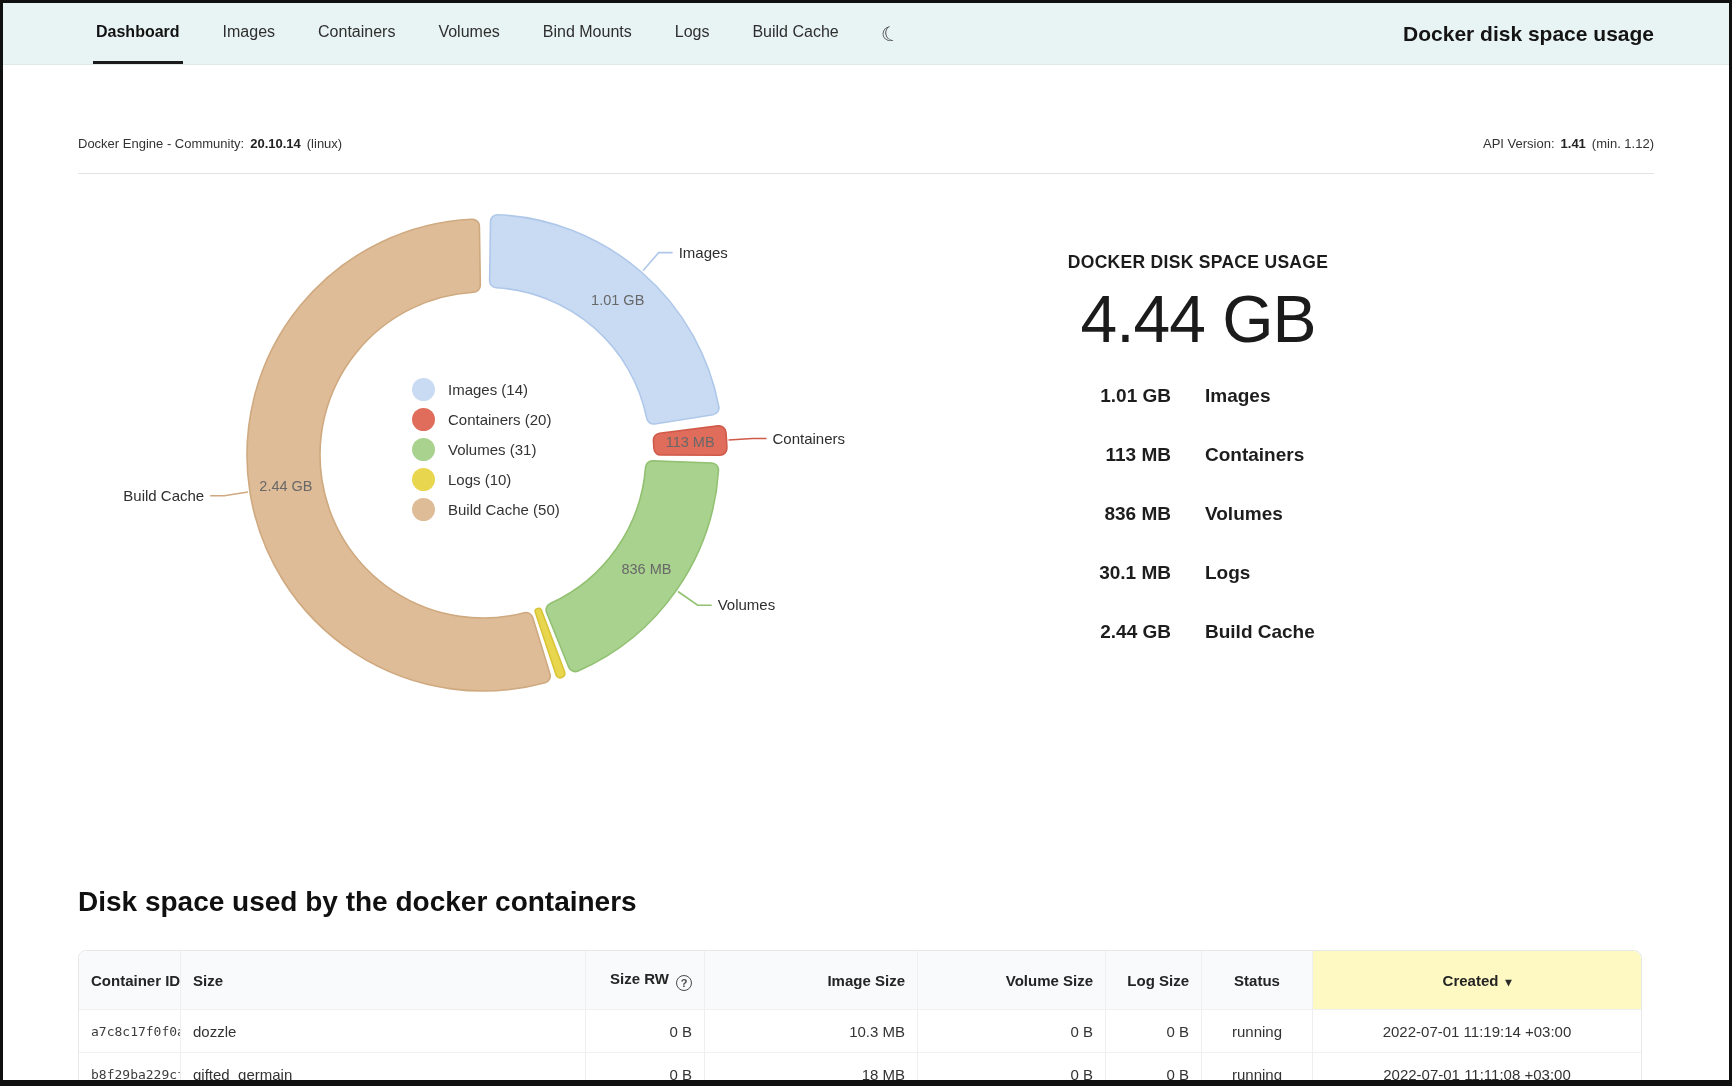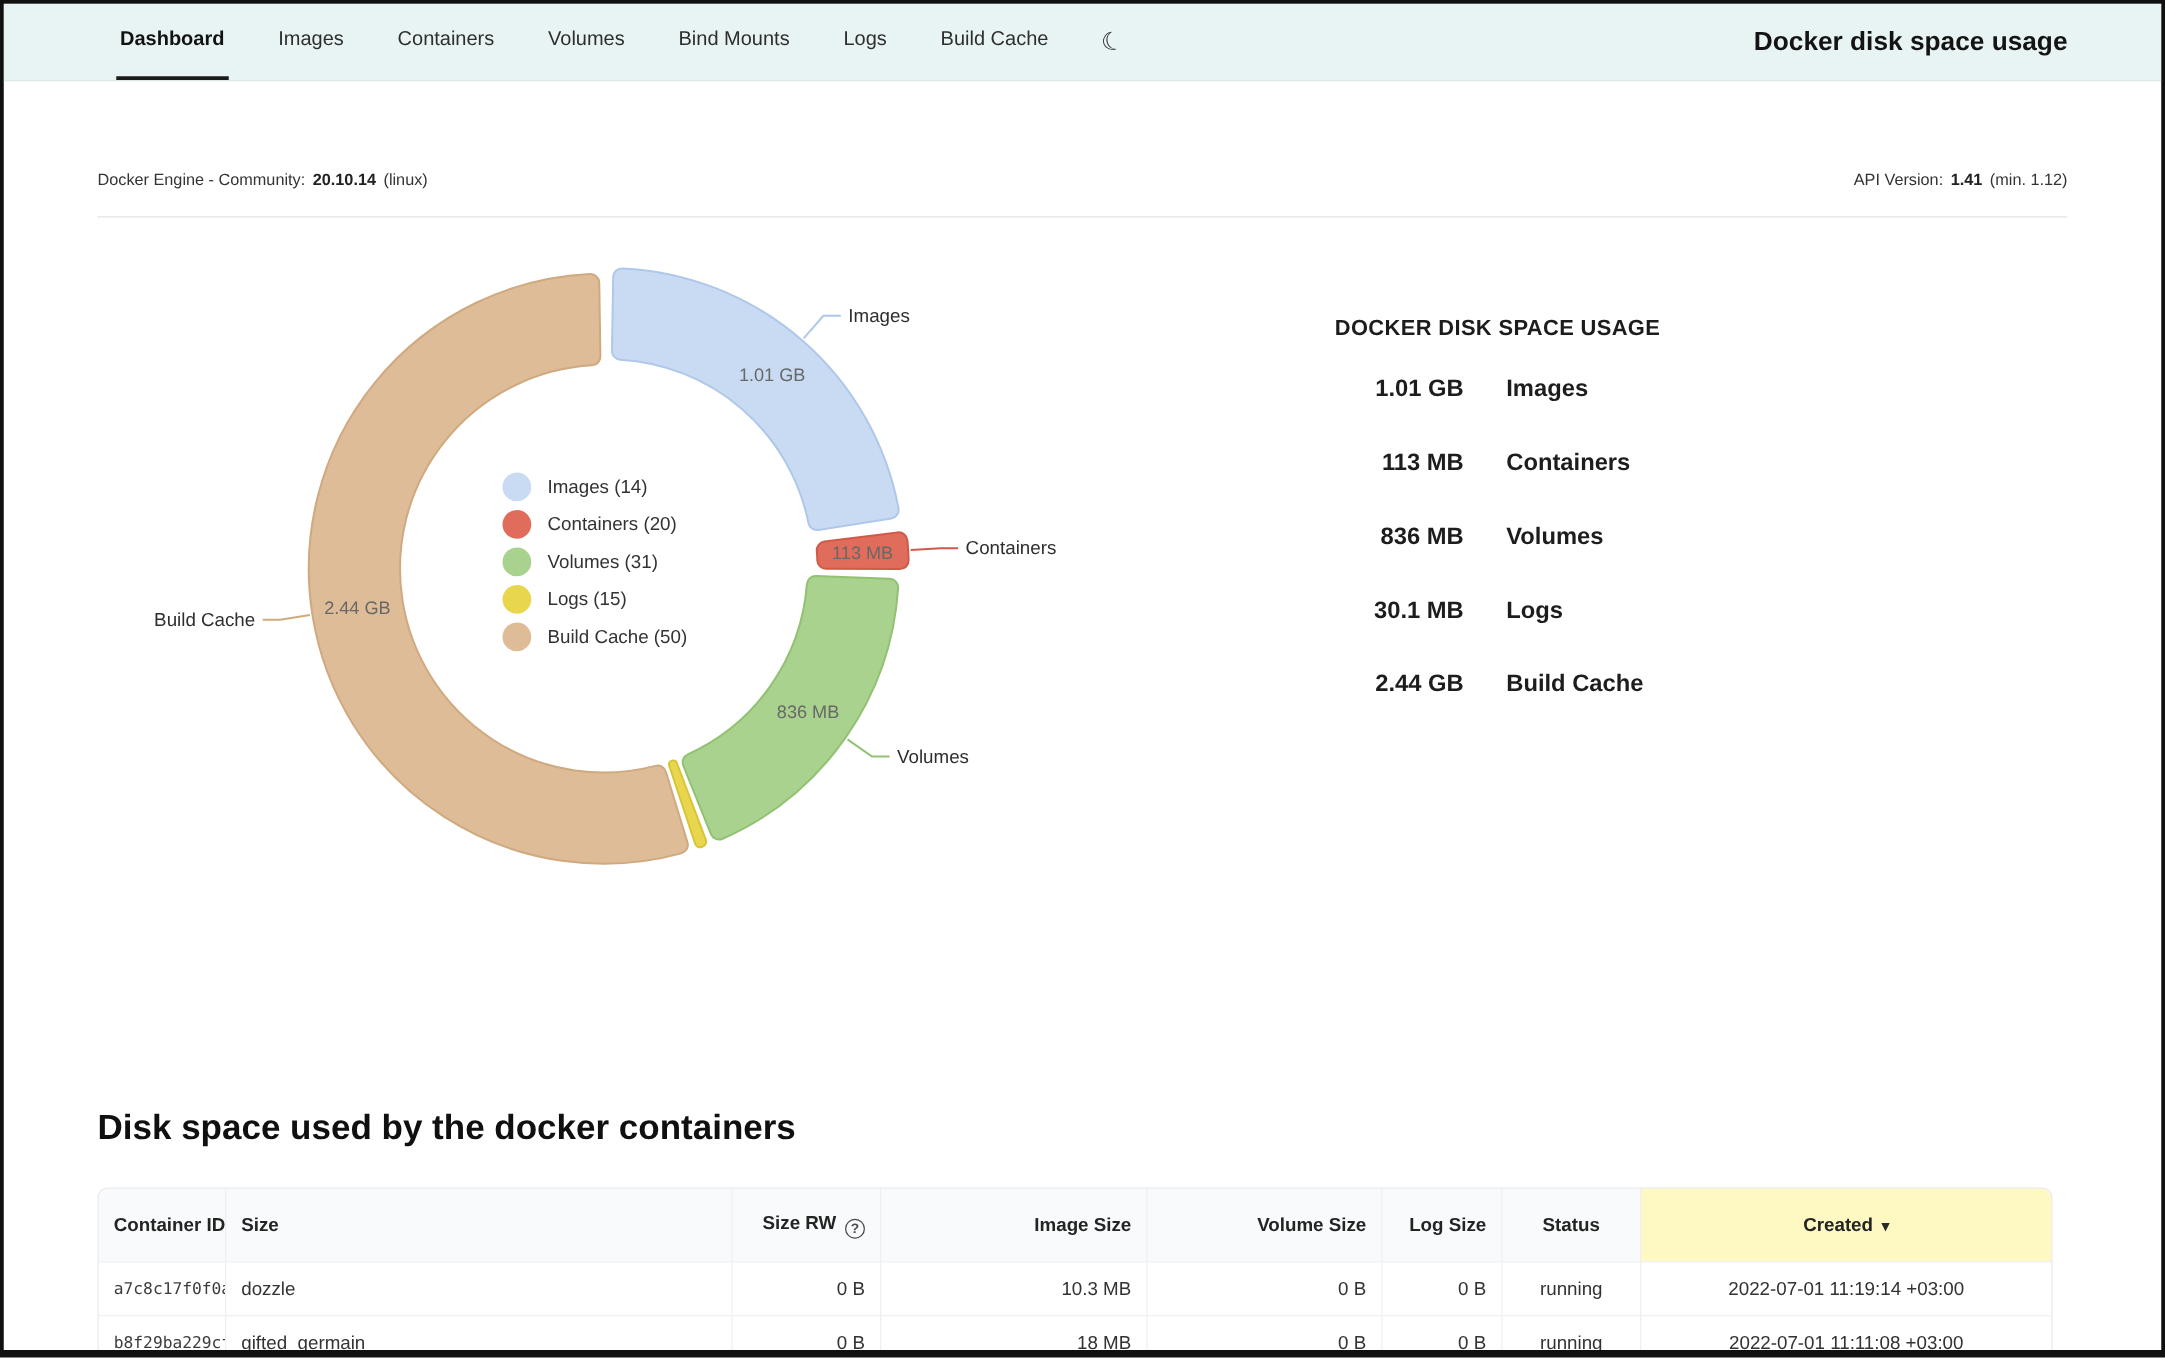--- a/index.html
+++ b/index.html
@@ -36,21 +36,21 @@
     margin: 0 75px; padding-top: 71px;
     font-size: 13px; color: #333;
   }
   .engine-row b { color: #222; }
   .sp { display: inline-block; width: 6px; }
   .rule { border: 0; border-top: 1px solid #e3e3e3; margin: 22px 75px 0; }
   
   .chart-section { display: flex; margin: 0 75px; height: 612px; }
   .donut-wrap { position: relative; width: 925px; height: 612px; flex: none; }
   .donut-wrap svg { position: absolute; inset: 0; }
-  .legend { position: absolute; left: 324px; top: 200px; }
+  .legend { position: absolute; left: 334px; top: 200px; }
   .legend-item { display: flex; align-items: center; height: 30px; cursor: pointer; }
   .legend-dot { width: 23px; height: 23px; border-radius: 50%; margin-right: 13px; flex: none; }
   .legend-label { font-size: 15px; color: #333; white-space: nowrap; }
   .slice-value { font-size: 14.5px; fill: #686868; }
   .callout-label { font-size: 15px; fill: #2e2e2e; }
   
   .summary { width: 390px; padding-top: 78px; text-align: center; }
   .summary-title { font-size: 17.5px; font-weight: bold; letter-spacing: 0.3px; color: #1c1c1c; white-space: nowrap; }
   .summary-total { font-size: 66px; font-weight: 400; letter-spacing: -1px; color: #1b1b1b; margin-top: 8px; }
   .stats {
@@ -146,30 +146,31 @@
         <div class="legend-item">
           <span class="legend-dot" style="background: rgb(224, 108, 91);"></span>
           <span class="legend-label">Containers (20)</span>
         </div>
         <div class="legend-item">
           <span class="legend-dot" style="background: rgb(169, 210, 142);"></span>
           <span class="legend-label">Volumes (31)</span>
         </div>
         <div class="legend-item">
           <span class="legend-dot" style="background: rgb(232, 214, 78);"></span>
-          <span class="legend-label">Logs (15)</span>
+          <span class="legend-label">Logs (10)</span>
         </div>
         <div class="legend-item">
           <span class="legend-dot" style="background: rgb(223, 188, 152);"></span>
           <span class="legend-label">Build Cache (50)</span>
         </div>
       </div>
   </div>
   <div class="summary">
     <div class="summary-title">DOCKER DISK SPACE USAGE</div>
+    <div class="summary-total">4.44 GB</div>
     <div class="stats" id="stats">
         <div class="stat-value">1.01 GB</div>
         <div class="stat-label">Images</div>
         <div class="stat-value">113 MB</div>
         <div class="stat-label">Containers</div>
         <div class="stat-value">836 MB</div>
         <div class="stat-label">Volumes</div>
         <div class="stat-value">30.1 MB</div>
         <div class="stat-label">Logs</div>
         <div class="stat-value">2.44 GB</div>

